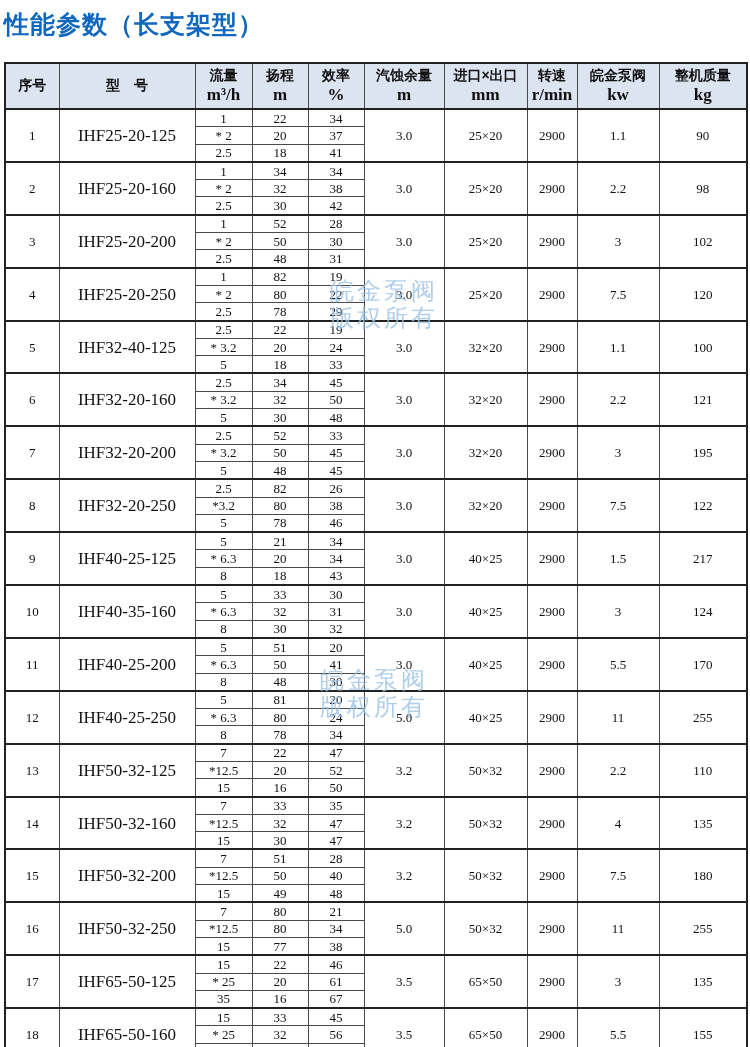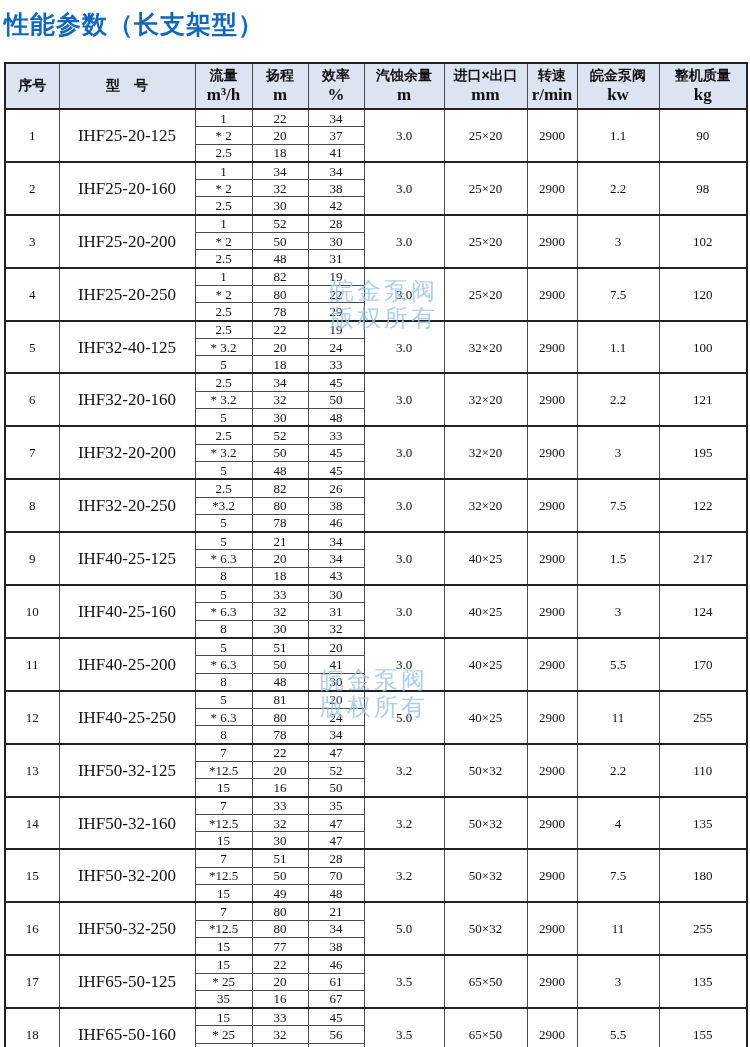--- a/index.html
+++ b/index.html
@@ -298,21 +298,21 @@
         <td class="cell-head">20</td>
         <td class="cell-efficiency">34</td>
       </tr>
       <tr>
         <td class="cell-flow">8</td>
         <td class="cell-head">18</td>
         <td class="cell-efficiency">43</td>
       </tr>
       <tr class="gb">
         <td rowspan="3" class="cell-serial">10</td>
-        <td rowspan="3" class="cell-model">IHF40-25-160</td>
+        <td rowspan="3" class="cell-model">IHF40-35-160</td>
         <td class="cell-flow">5</td>
         <td class="cell-head">33</td>
         <td class="cell-efficiency">30</td>
         <td rowspan="3" class="cell-npsh">3.0</td>
         <td rowspan="3" class="cell-ports">40×25</td>
         <td rowspan="3" class="cell-speed">2900</td>
         <td rowspan="3" class="cell-power">3</td>
         <td rowspan="3" class="cell-weight">124</td>
       </tr>
       <tr>
@@ -421,21 +421,21 @@
         <td class="cell-efficiency">28</td>
         <td rowspan="3" class="cell-npsh">3.2</td>
         <td rowspan="3" class="cell-ports">50×32</td>
         <td rowspan="3" class="cell-speed">2900</td>
         <td rowspan="3" class="cell-power">7.5</td>
         <td rowspan="3" class="cell-weight">180</td>
       </tr>
       <tr>
         <td class="cell-flow">*12.5</td>
         <td class="cell-head">50</td>
-        <td class="cell-efficiency">70</td>
+        <td class="cell-efficiency">40</td>
       </tr>
       <tr>
         <td class="cell-flow">15</td>
         <td class="cell-head">49</td>
         <td class="cell-efficiency">48</td>
       </tr>
       <tr class="gb">
         <td rowspan="3" class="cell-serial">16</td>
         <td rowspan="3" class="cell-model">IHF50-32-250</td>
         <td class="cell-flow">7</td>

